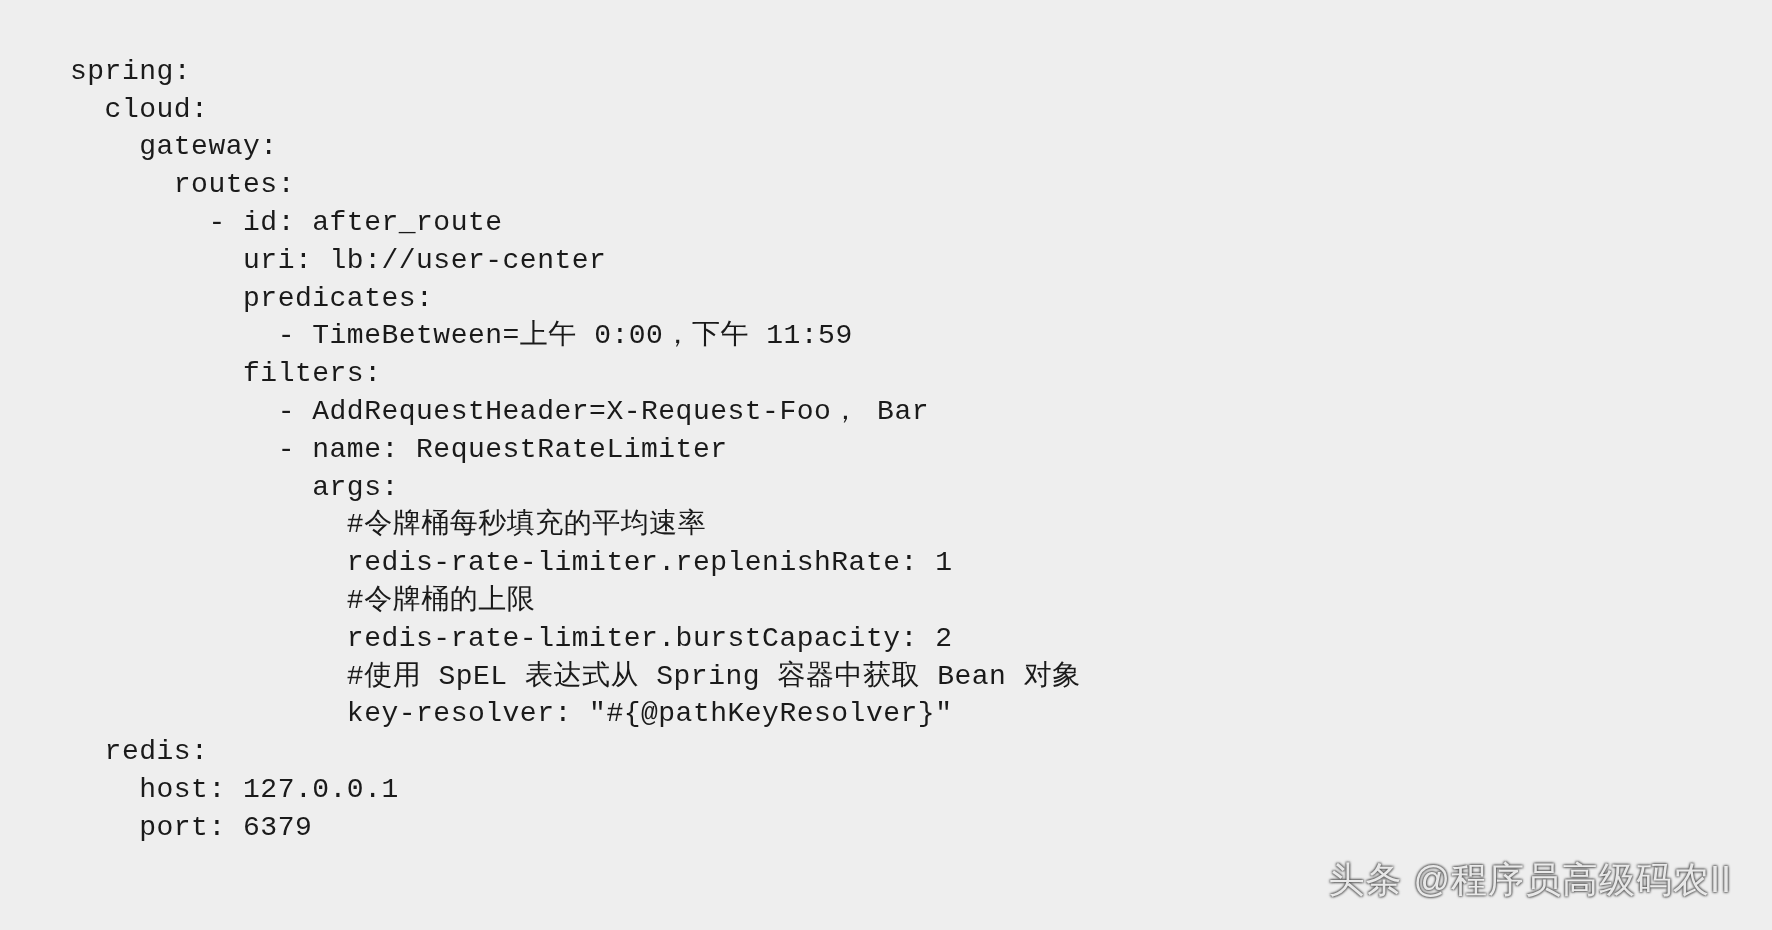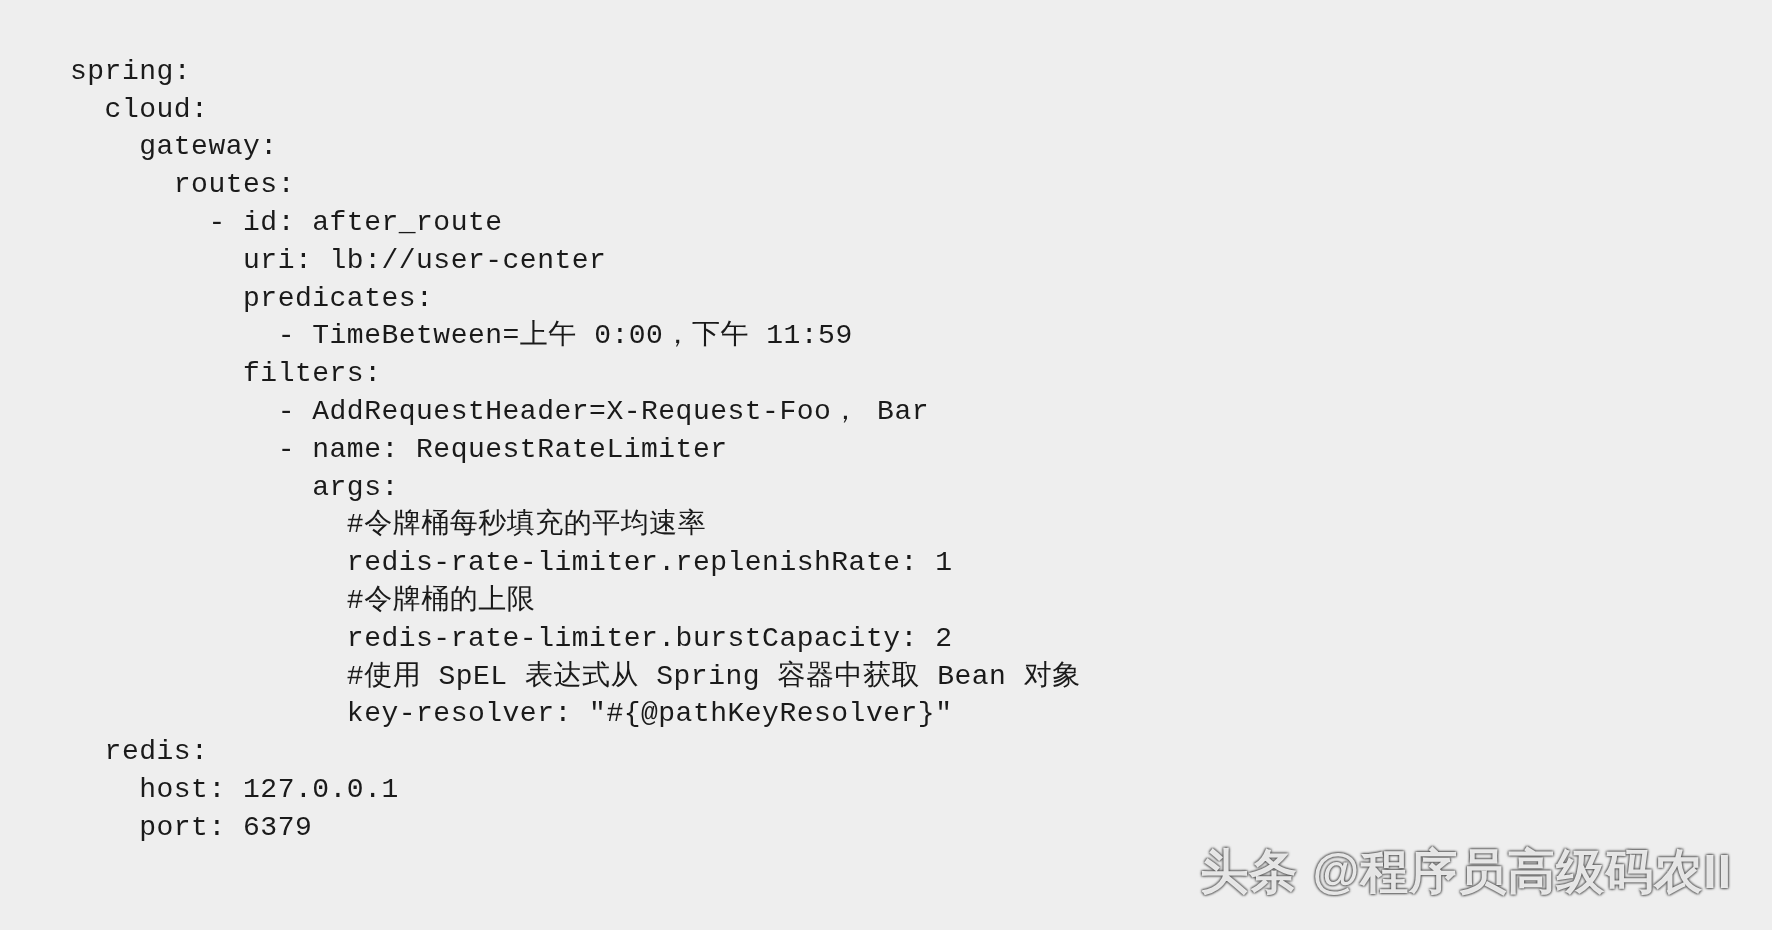--- a/index.html
+++ b/index.html
@@ -21,22 +21,22 @@
     }
     .code-block {
       white-space: pre;
       letter-spacing: 0.5px;
     }
     .watermark {
       position: absolute;
       bottom: 25px;
       right: 40px;
       font-family: "Microsoft YaHei", "PingFang SC", sans-serif;
-      font-size: 48px;
-      font-weight: 700;
+      font-size: 36px;
+      font-weight: 400;
       color: rgba(255, 255, 255, 0.85);
       text-shadow: 1px 1px 2px rgba(80, 80, 80, 0.6),
                    -1px -1px 2px rgba(80, 80, 80, 0.6),
                    1px -1px 2px rgba(80, 80, 80, 0.6),
                    -1px 1px 2px rgba(80, 80, 80, 0.6);
       letter-spacing: 1px;
     }
   </style>
 </head>
 <body>

